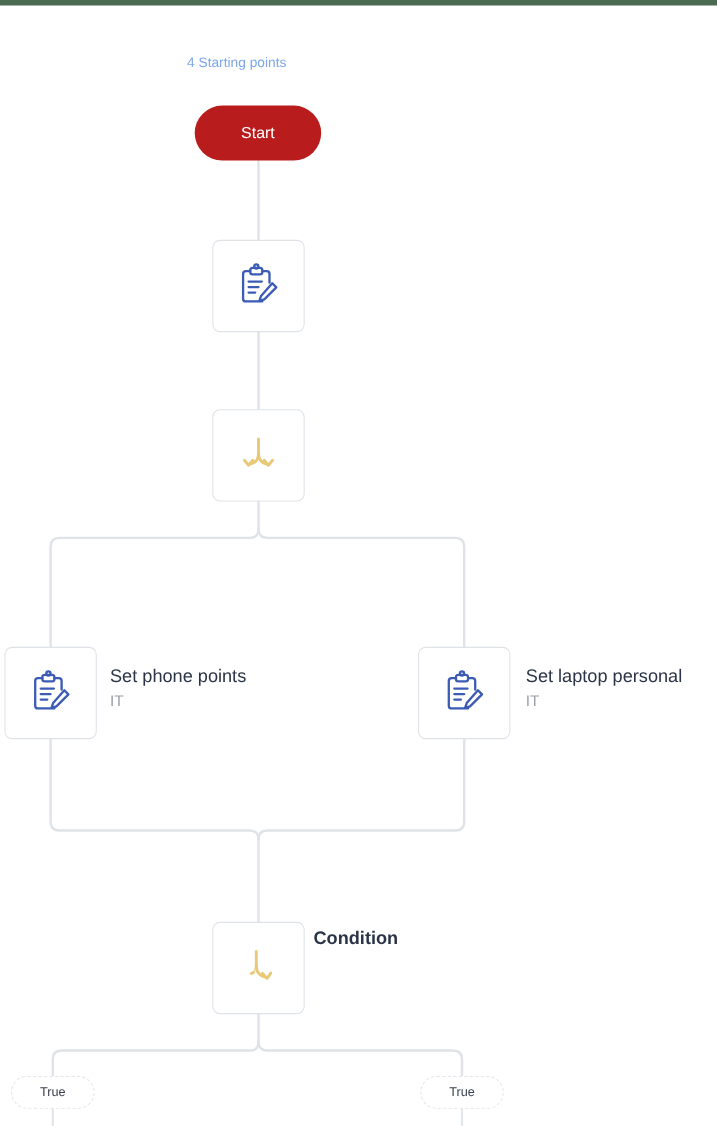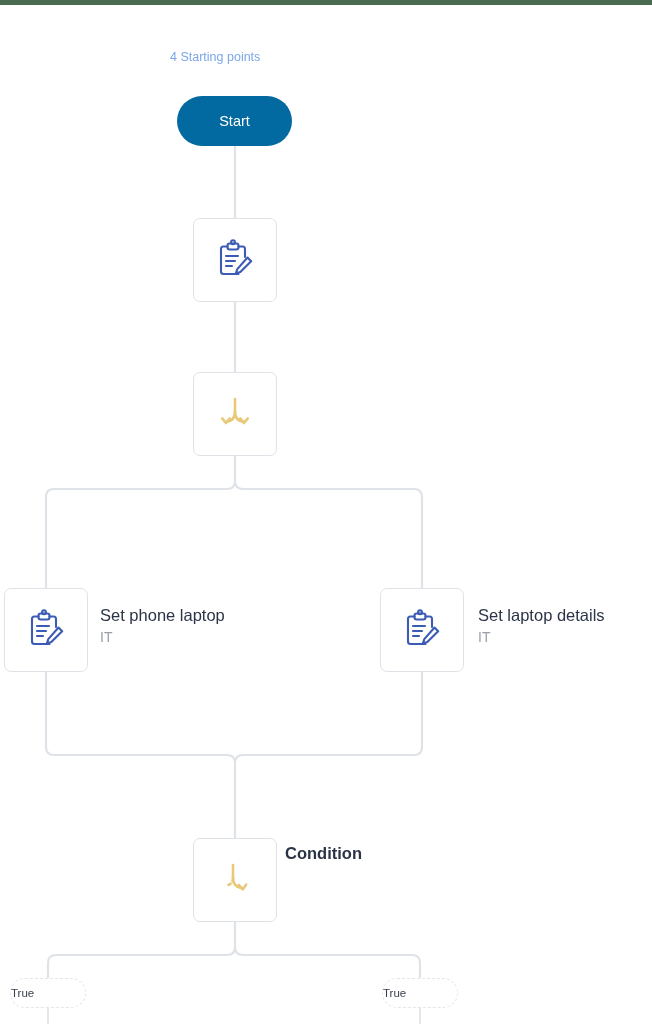--- a/index.html
+++ b/index.html
@@ -45,21 +45,21 @@
   svg.edges {
     position: absolute;
     left: 0; top: 0;
     width: 652px; height: 1024px;
     overflow: visible;
   }
   .start-pill {
     position: absolute;
     left: 177px; top: 96px;
     width: 115px; height: 50px;
-    background: #0369a1;
+    background: #b91c1c;
     border-radius: 25px;
     color: #ffffff;
     font-size: 14.5px;
     display: flex;
     align-items: center;
     justify-content: center;
     box-sizing: border-box;
   }
   .task-box {
     position: absolute;
@@ -96,20 +96,21 @@
   }
   .true-pill {
     position: absolute;
     width: 76px; height: 30px;
     border: 1.3px dashed #e3e6ea;
     border-radius: 15px;
     background: #ffffff;
     box-sizing: border-box;
     display: flex;
     align-items: center;
+    justify-content: center;
     font-size: 11.5px;
     color: #39404e;
   }
 </style>
 </head>
 <body>
 
 <div id="canvas">
 
   <div class="topstrip"></div>
@@ -179,40 +180,40 @@
         <rect x="14.5" y="5.5" width="11" height="6" rx="2.2"></rect>
         <circle cx="20" cy="4.2" r="1.9"></circle>
         <path d="M13 18 H25"></path>
         <path d="M13 23 H22"></path>
         <path d="M13 28 H19"></path>
         <path d="M34.5 19.5 L38.2 23.2 L27.3 34.1 L22.8 35.6 L24.3 31.1 Z"></path>
       </svg>
     </span>
   </div>
   <div class="node-text" style="left:100px; top:606px;">
-    <div class="node-title">Set phone laptop</div>
+    <div class="node-title">Set phone points</div>
     <div class="node-sub">IT</div>
   </div>
 
   <div class="task-box" style="left:380px; top:588px;">
     <span>
       <svg width="44" height="44" viewBox="0 0 44 44" fill="none" stroke="#3b5bb5" stroke-width="2.1" stroke-linecap="round" stroke-linejoin="round">
         <path d="M14.5 8.5 H10.5 A2.5 2.5 0 0 0 8 11 V33.5 A2.5 2.5 0 0 0 10.5 36 H25.5"></path>
         <path d="M25.5 8.5 H29.5 A2.5 2.5 0 0 1 32 11 V19"></path>
         <rect x="14.5" y="5.5" width="11" height="6" rx="2.2"></rect>
         <circle cx="20" cy="4.2" r="1.9"></circle>
         <path d="M13 18 H25"></path>
         <path d="M13 23 H22"></path>
         <path d="M13 28 H19"></path>
         <path d="M34.5 19.5 L38.2 23.2 L27.3 34.1 L22.8 35.6 L24.3 31.1 Z"></path>
       </svg>
     </span>
   </div>
   <div class="node-text" style="left:478px; top:606px;">
-    <div class="node-title">Set laptop details</div>
+    <div class="node-title">Set laptop personal</div>
     <div class="node-sub">IT</div>
   </div>
 
   <div class="task-box" style="left:193px; top:838px;">
     <span>
       <svg width="44" height="44" viewBox="0 0 44 44" fill="none" stroke="#e9c977" stroke-width="2.6" stroke-linecap="round" stroke-linejoin="round">
         <path d="M20 7 L20 20"></path>
         <path d="M20 20 Q20 29 29.5 30.5"></path>
         <path d="M25.7 26.9 L29.8 31.4 L33.2 26.6"></path>
         <path d="M20 20 Q20 25 15.5 27" stroke-dasharray="3 3.4"></path>

